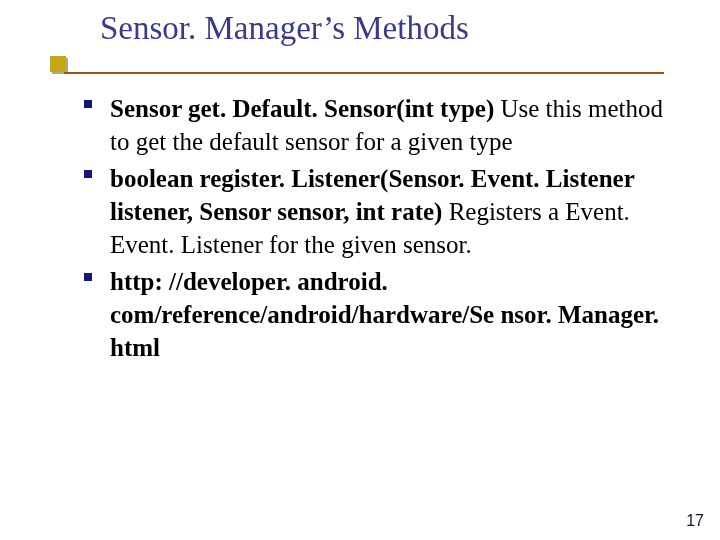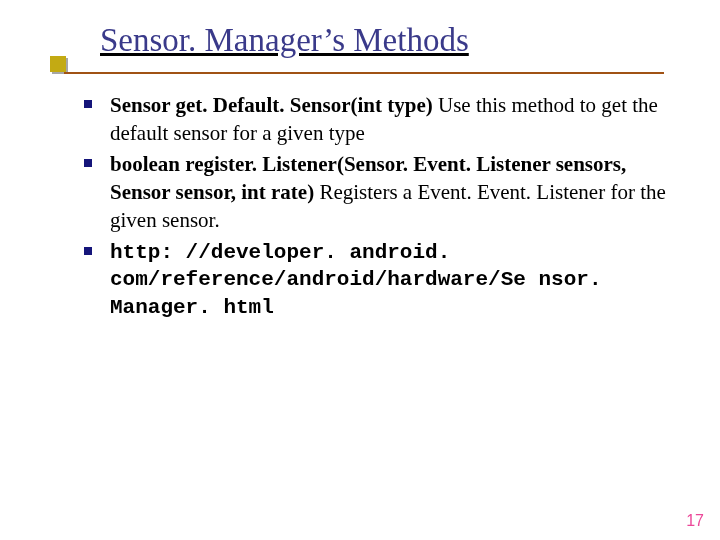--- a/index.html
+++ b/index.html
@@ -15,23 +15,22 @@
   }
   .slide {
     width: 720px;
     height: 540px;
     position: relative;
     box-sizing: border-box;
   }
   .title-wrap {
     position: absolute;
     left: 100px;
-    top: 22px;
+    top: 10px;
     width: 560px;
-    text-decoration: underline;
   }
   .title {
     font-size: 33px;
     line-height: 1.1;
     color: #3a3a8a;
     font-weight: normal;
   }
   .title-rule {
     position: absolute;
     left: 64px;
@@ -50,46 +49,45 @@
     background: #c3aa13;
     box-shadow: 2px 2px 0 rgba(0,0,0,0.35);
   }
   .content {
     position: absolute;
     left: 110px;
     top: 92px;
     width: 560px;
   }
   .group2 {
-    font-family: Liberation Mono, monospace;
   }
   .item {
     position: relative;
     margin-bottom: 4px;
-    font-size: 21px;
+    font-size: 25px;
     line-height: 1.32;
   }
   .bullet {
     position: absolute;
     left: -26px;
     top: 8px;
     width: 8px;
     height: 8px;
     background: #15157a;
   }
   .bold {
     font-weight: bold;
   }
   .page-num {
     position: absolute;
     right: 16px;
     bottom: 10px;
     font-family: Arial, Helvetica, sans-serif;
     font-size: 16px;
-    color: #ec4899;
+    color: #0f172a;
   }
 </style>
 </head>
 <body>
 
 <div class="slide">
 
   <div class="accent-box"></div>
   <hr class="title-rule">
 
@@ -100,21 +98,21 @@
   <div class="content">
 
     <div class="item">
       <span class="bullet"></span>
       <span class="bold">Sensor get. Default. Sensor(int type)</span><span>  Use this method to get the default sensor for a given type</span>
     </div>
 
 
     <div class="item">
       <span class="bullet"></span>
-      <span class="bold">boolean register. Listener(Sensor. Event. Listener sensors, Sensor sensor, int rate)</span><span>  Registers a Event. Event. Listener for the given sensor.</span>
+      <span class="bold">boolean register. Listener(Sensor. Event. Listener listener, Sensor sensor, int rate)</span><span>  Registers a Event. Event. Listener for the given sensor.</span>
     </div>
 
 
     <div class="group2">
       <div class="item">
         <span class="bullet"></span>
         <span class="bold">http: //developer. android. com/reference/android/hardware/Se nsor. Manager. html</span><span></span>
       </div>
     </div>
 

